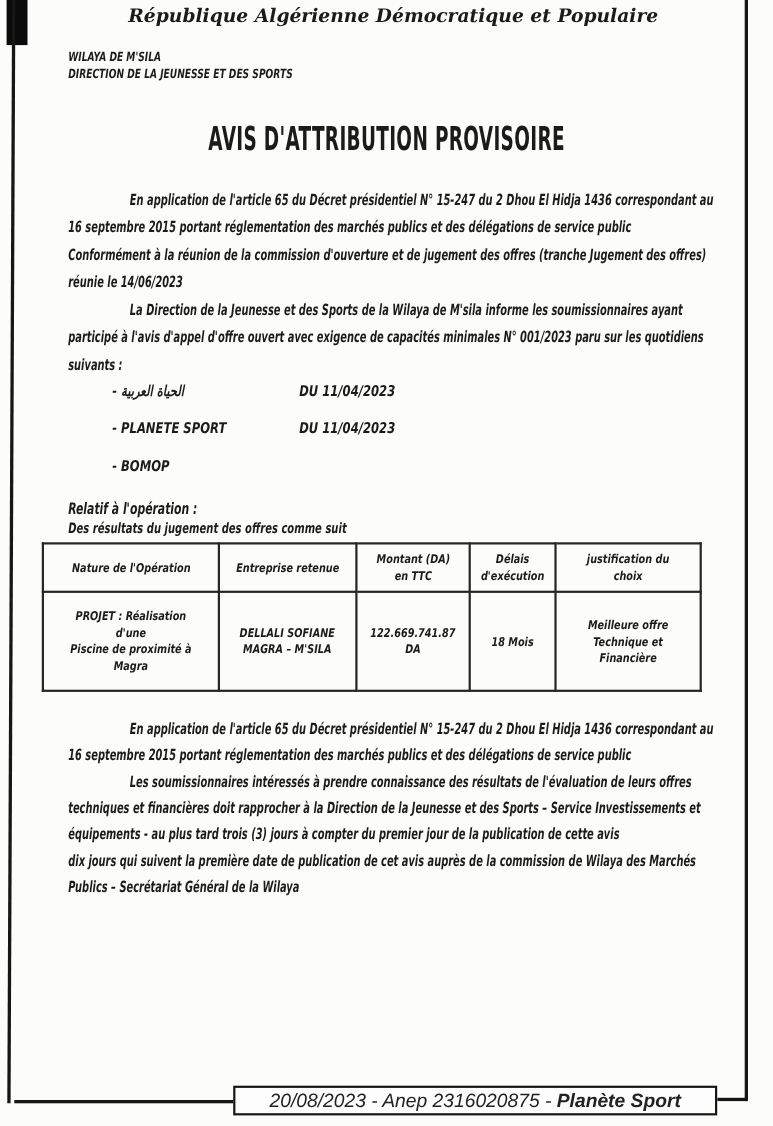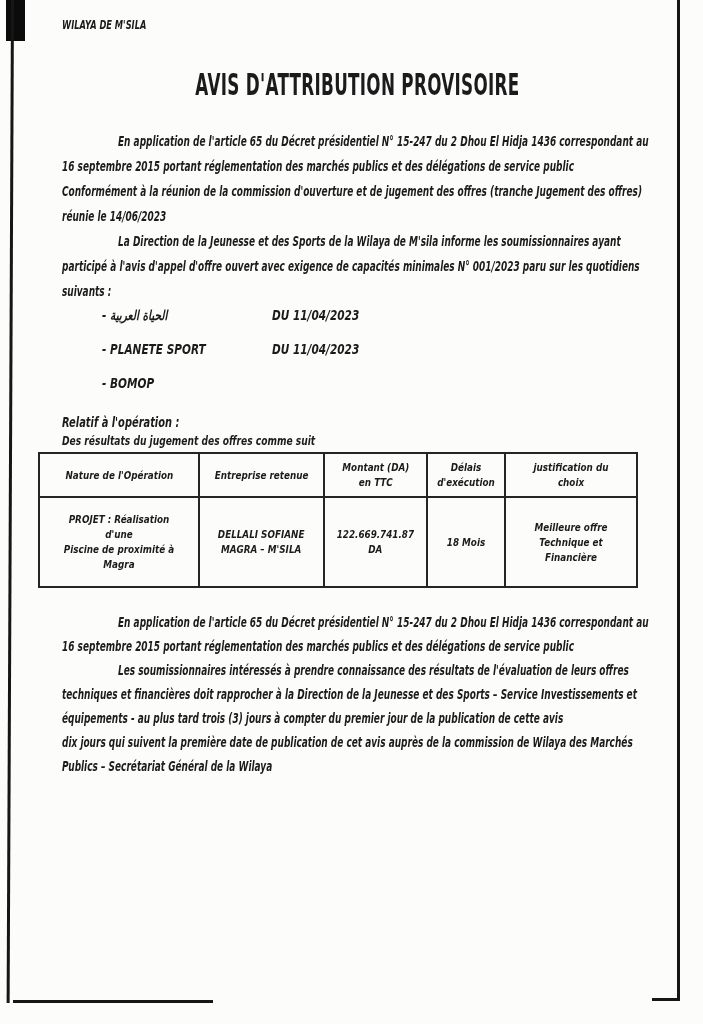--- a/index.html
+++ b/index.html
@@ -20,21 +20,21 @@
   
   .sq { display:inline-block; white-space:nowrap; transform-origin:0 50%; }
 
   .rep-title { padding-top:4px; text-align:center; font-family:"DejaVu Serif", serif;
     font-style:italic; font-weight:bold; font-size:17px; line-height:22px; }
 
   .org { margin-top:17px; font-weight:bold; font-style:italic; font-size:11.5px; }
   .org > div { line-height:16px; }
   .org .sq { transform:scaleX(0.72); }
 
-  .main-title { margin-top:34px; text-align:center; line-height:36px; }
+  .main-title { margin-top:34px; text-align:left; line-height:36px; }
   .main-title .sq { font-size:30px; font-weight:bold; font-style:normal; transform:scaleX(0.56); transform-origin:50% 50%; letter-spacing:0.5px; }
 
   .para { font-weight:bold; font-style:italic; font-size:14px; }
   .para .ln { line-height:25px; height:25px; }
   .para .sq { transform:scaleX(0.64); }
   .para .ind { margin-left:56px; }
   .intro { margin-top:21px; }
   .closing { margin-top:22px; }
   .closing .ln { line-height:24px; height:24px; }
 
@@ -76,23 +76,25 @@
 <body>
 
 <div class="page">
 
   <div class="black-mark"></div>
   <div class="border-left"></div>
   <div class="border-right"></div>
 
   <div class="content">
 
+    <div class="rep-title">République Algérienne Démocratique et Populaire</div>
 
     <div class="org">
       <div><span class="sq">WILAYA DE M'SILA</span></div>
+      <div><span class="sq">DIRECTION DE LA JEUNESSE ET DES SPORTS</span></div>
     </div>
 
     <div class="main-title">
       <span class="sq">AVIS D'ATTRIBUTION PROVISOIRE</span>
     </div>
 
     <div class="para intro">
       <div class="ln"><span class="sq ind">En application de l'article 65 du Décret présidentiel N° 15-247 du 2 Dhou El Hidja 1436 correspondant au</span></div>
       <div class="ln"><span class="sq">16 septembre 2015 portant réglementation des marchés publics et des délégations de service public</span></div>
       <div class="ln"><span class="sq">Conformément à la réunion de la commission d'ouverture et de jugement des offres (tranche Jugement des offres)</span></div>
@@ -164,14 +166,17 @@
       <div class="ln"><span class="sq">équipements - au plus tard trois (3) jours à compter du premier jour de la publication de cette avis</span></div>
       <div class="ln"><span class="sq">dix jours qui suivent la première date de publication de cet avis auprès de la commission de Wilaya des Marchés</span></div>
       <div class="ln"><span class="sq">Publics – Secrétariat Général de la Wilaya</span></div>
     </div>
 
   </div>
 
   <div class="rule-left"></div>
   <div class="rule-right"></div>
 
+  <div class="footer-box">
+    <span>20/08/2023 - Anep 2316020875 - </span><span class="fb-bold">Planète Sport</span>
+  </div>
 
 </div>
 
 </body></html>

